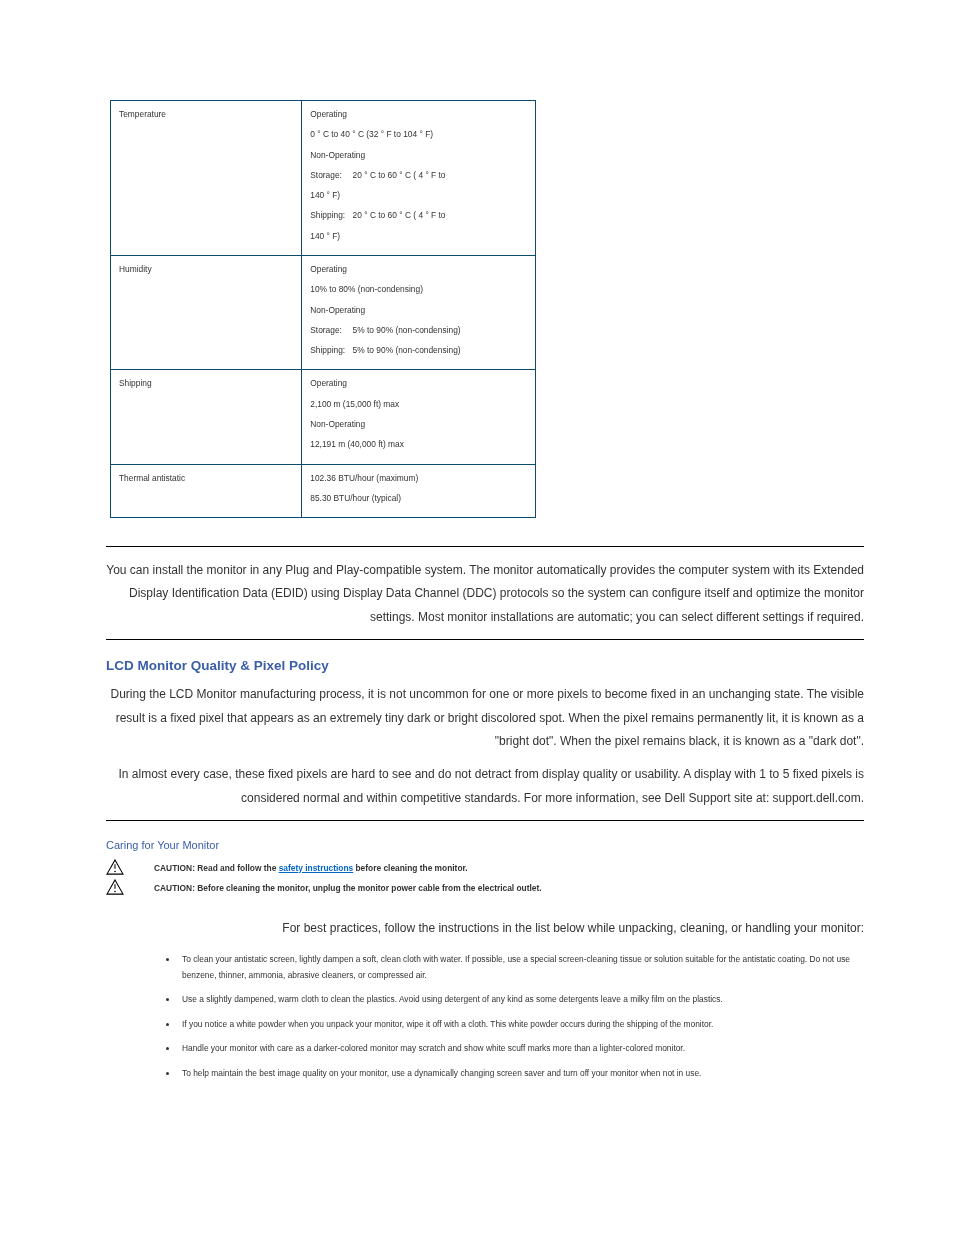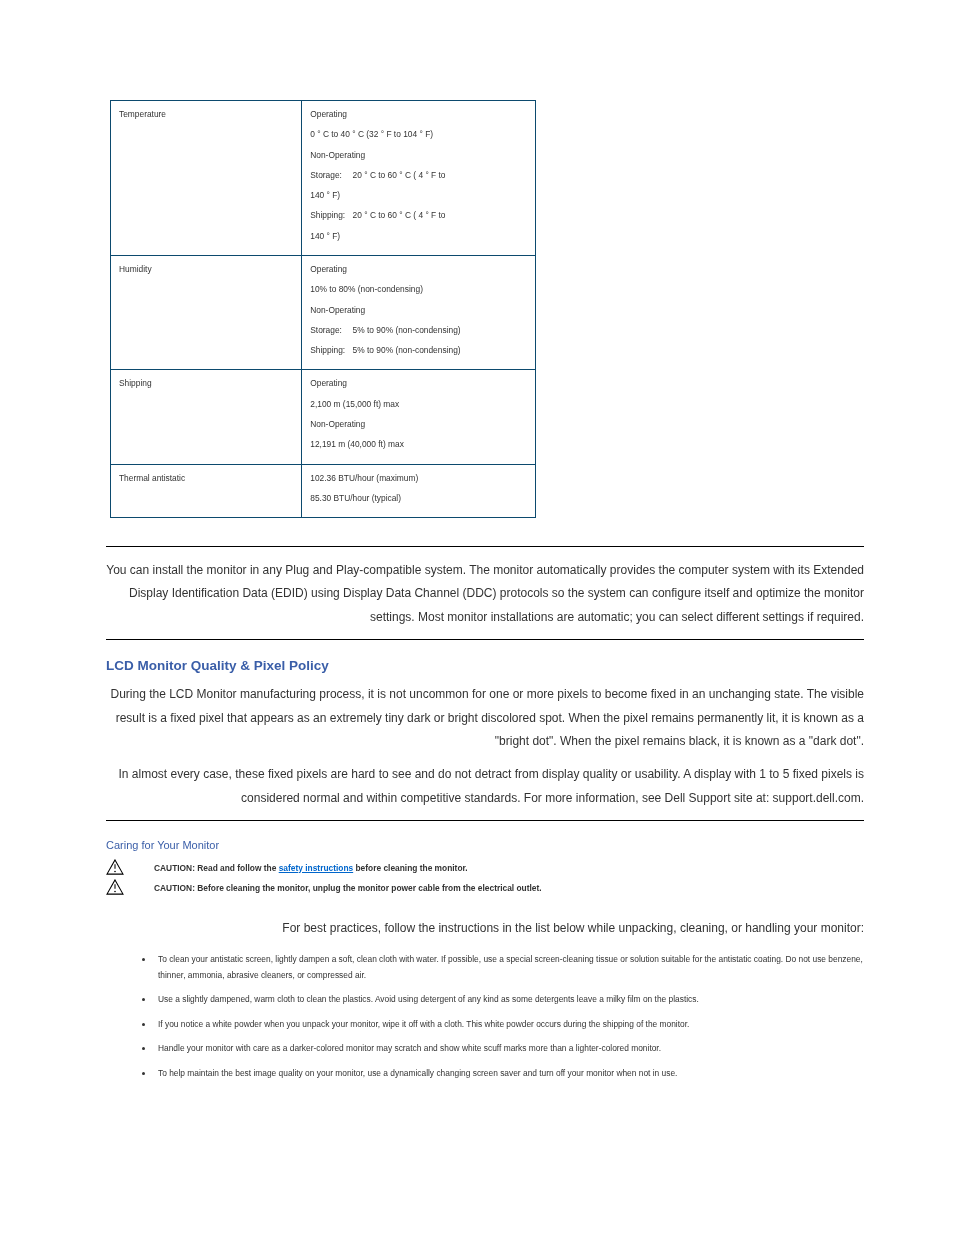--- a/index.html
+++ b/index.html
@@ -77,21 +77,21 @@
     font-size: 8.4px;
     line-height: 1.6;
   }
   .caution-row .text b { font-weight: bold; }
   ul.bullets {
     font-size: 8.4px;
     line-height: 1.95;
     padding-left: 48px;
     margin: 6px 0 12px 0;
   }
-  ul.bullets li { margin-bottom: 8px; padding-left: 4px; }
+  ul.bullets li { margin-bottom: 8px; padding-left: 4px; margin-left: 24px; }
   .foot-link {
     font-size: 8.4px;
     margin-top: 22px;
   }
   .foot-link a { color: #0066cc; text-decoration: underline; }
   svg.tri { width:18px; height:16px; display:block; }
 </style>
 </head>
 <body>
 

